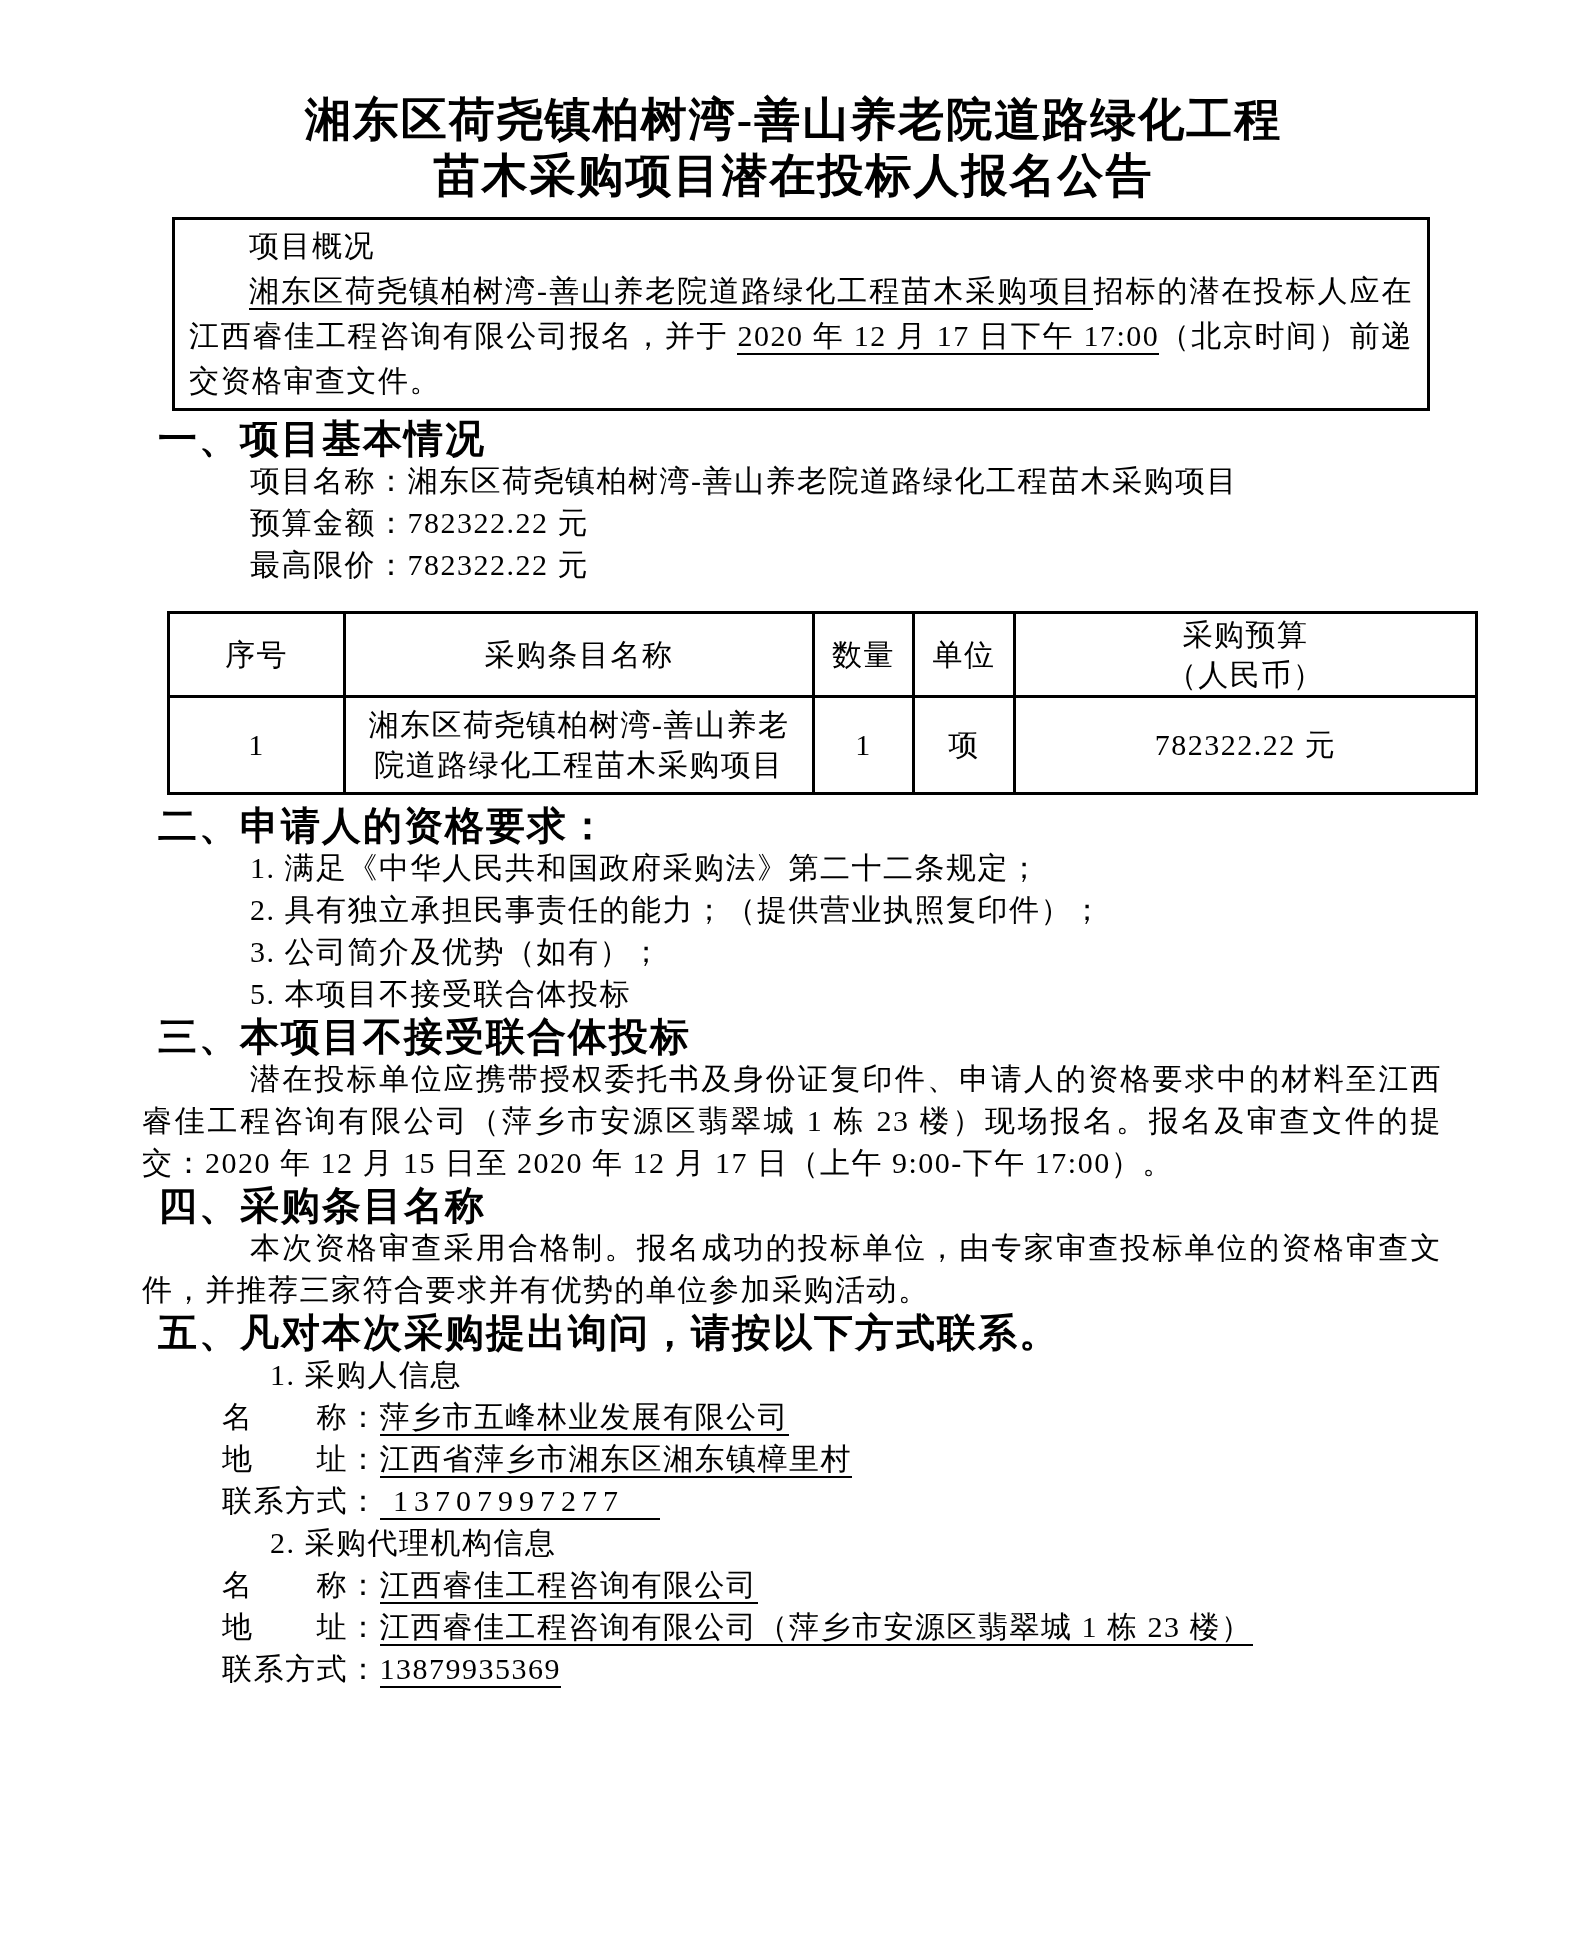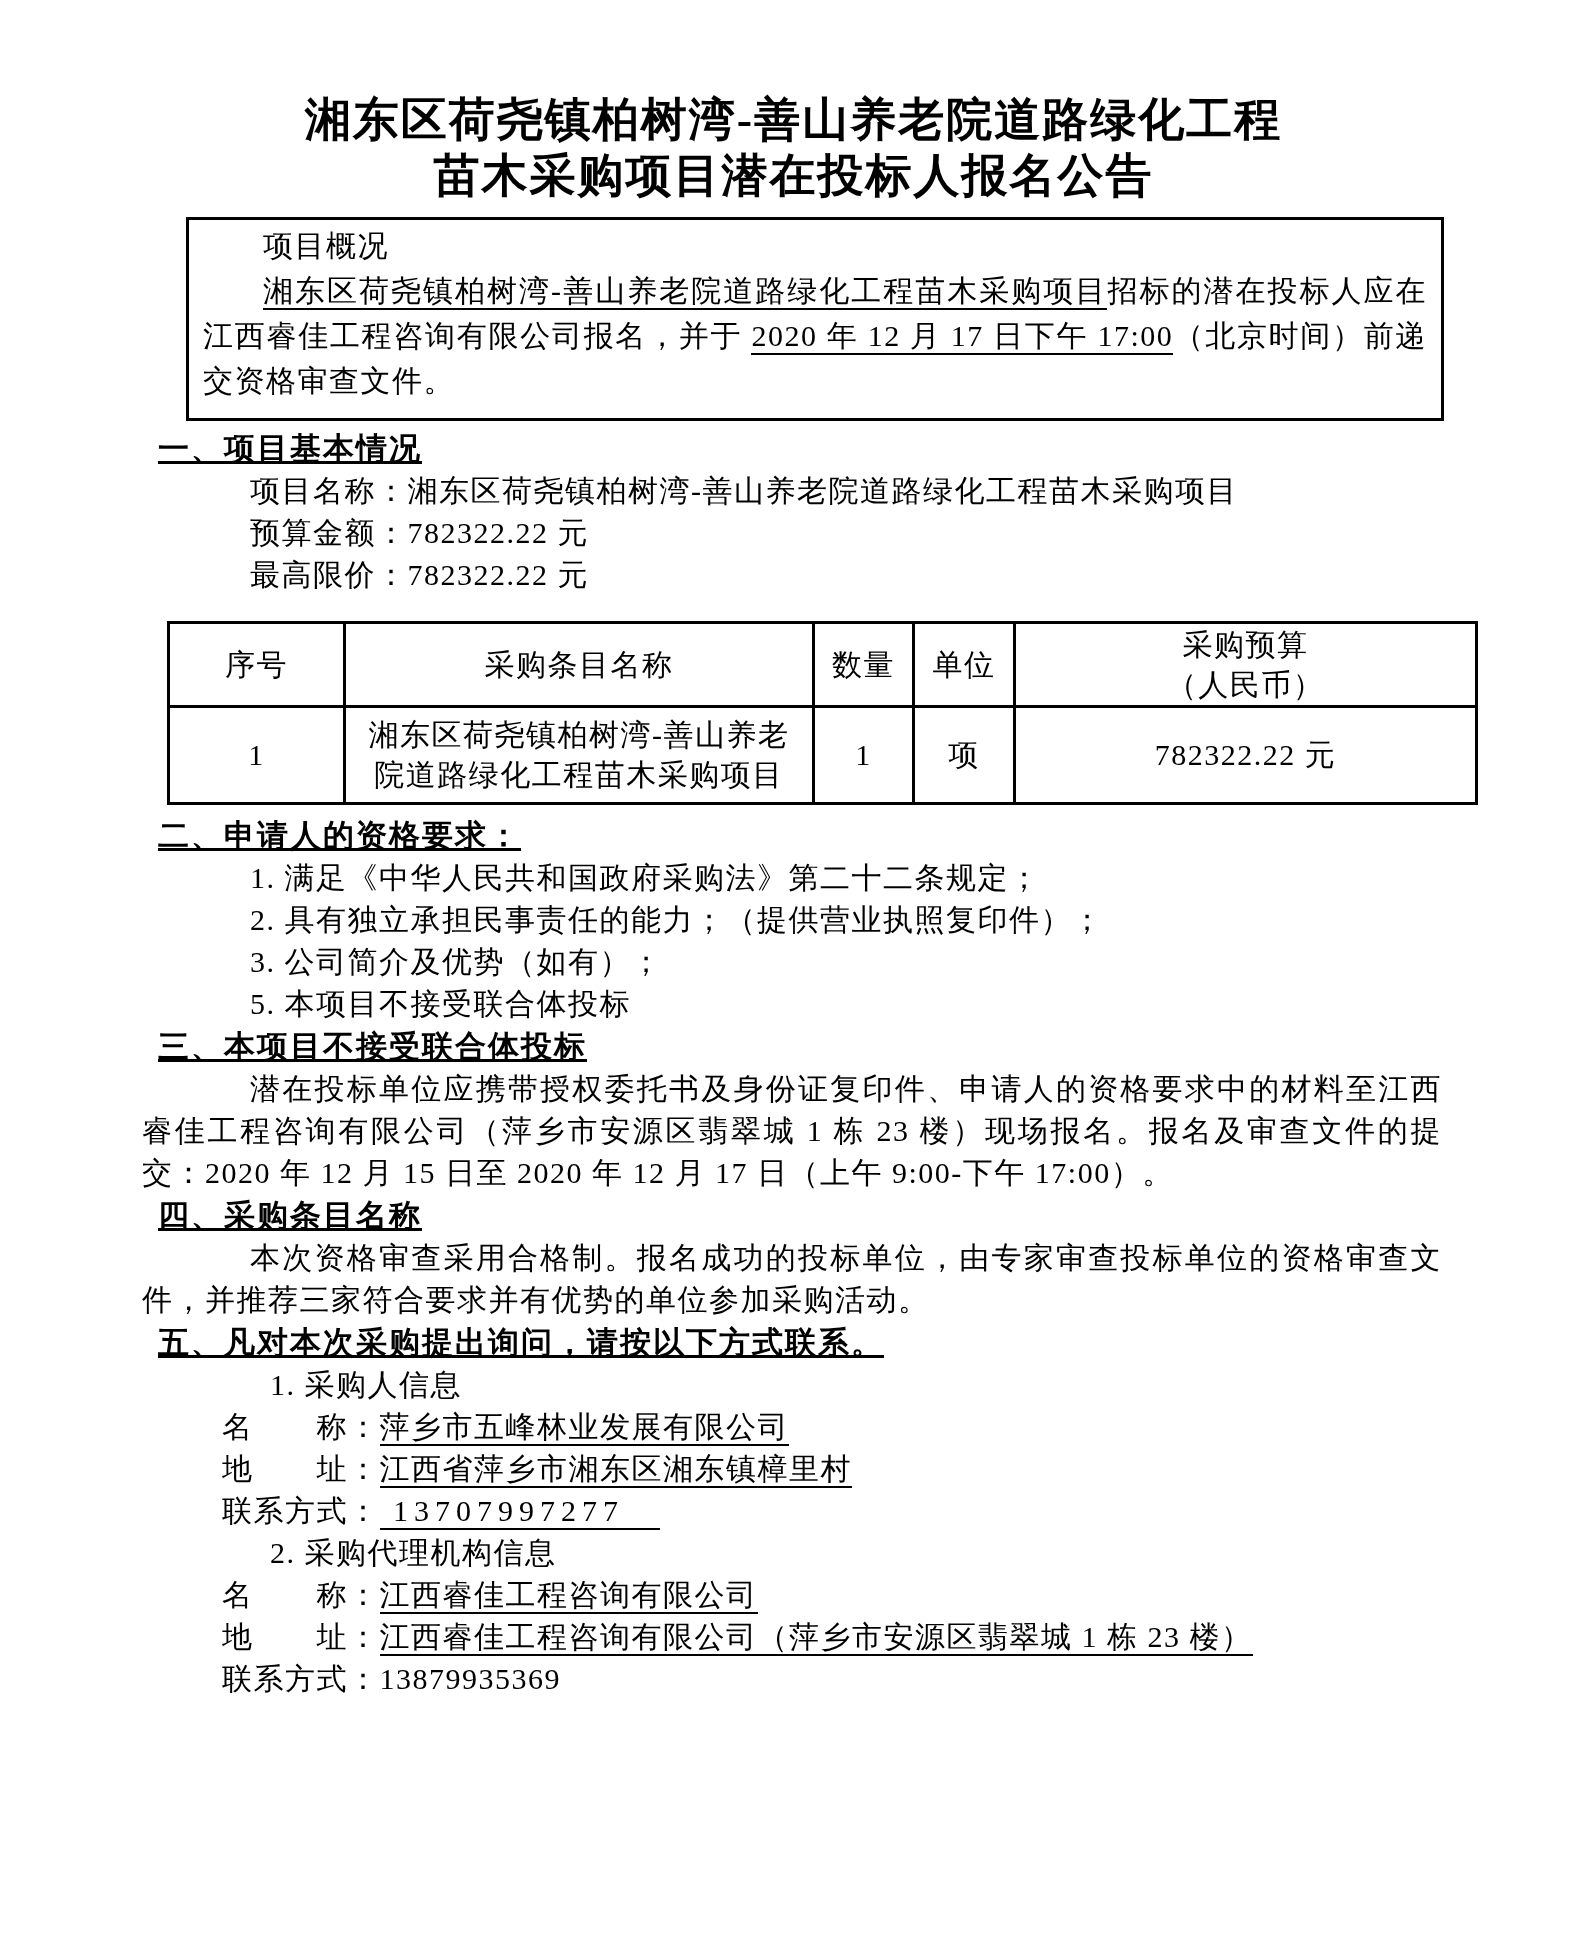--- a/index.html
+++ b/index.html
@@ -19,37 +19,36 @@
   }
   .content{
     margin-left:142px;
     width:1300px;
     font-size:30px;
     letter-spacing:1.5px;
   }
   
   .obox{
     box-sizing:border-box;
-    margin-top:13px;margin-left:44px;
+    margin-top:13px;margin-left:30px;
     width:1258px;
     border:3px solid #000;
-    padding:3px 14px 15px 14px;
+    padding:3px 14px 5px 14px;
   }
   .obox p{margin:0;line-height:45px;}
   .o-head{text-indent:60px;}
   .o-para{text-indent:60px;text-align:justify;}
   
   .sec-h{
     margin:0 0 0 16px;
     font-family:"Liberation Sans","DejaVu Sans",sans-serif;
     font-weight:bold;
-    font-size:31px;
+    font-size:39px;
     line-height:43px;
     letter-spacing:2px;
-    text-decoration:underline;
   }
   .sec-h.first{margin-top:6px;}
   
   .iline{margin:0 0 0 108px;line-height:42px;}
   
   .para{margin:0;line-height:42px;text-indent:108px;text-align:justify;}
   
   .sub{margin:0 0 0 128px;line-height:42px;}
   .cline{margin:0 0 0 80px;line-height:42px;}
   

